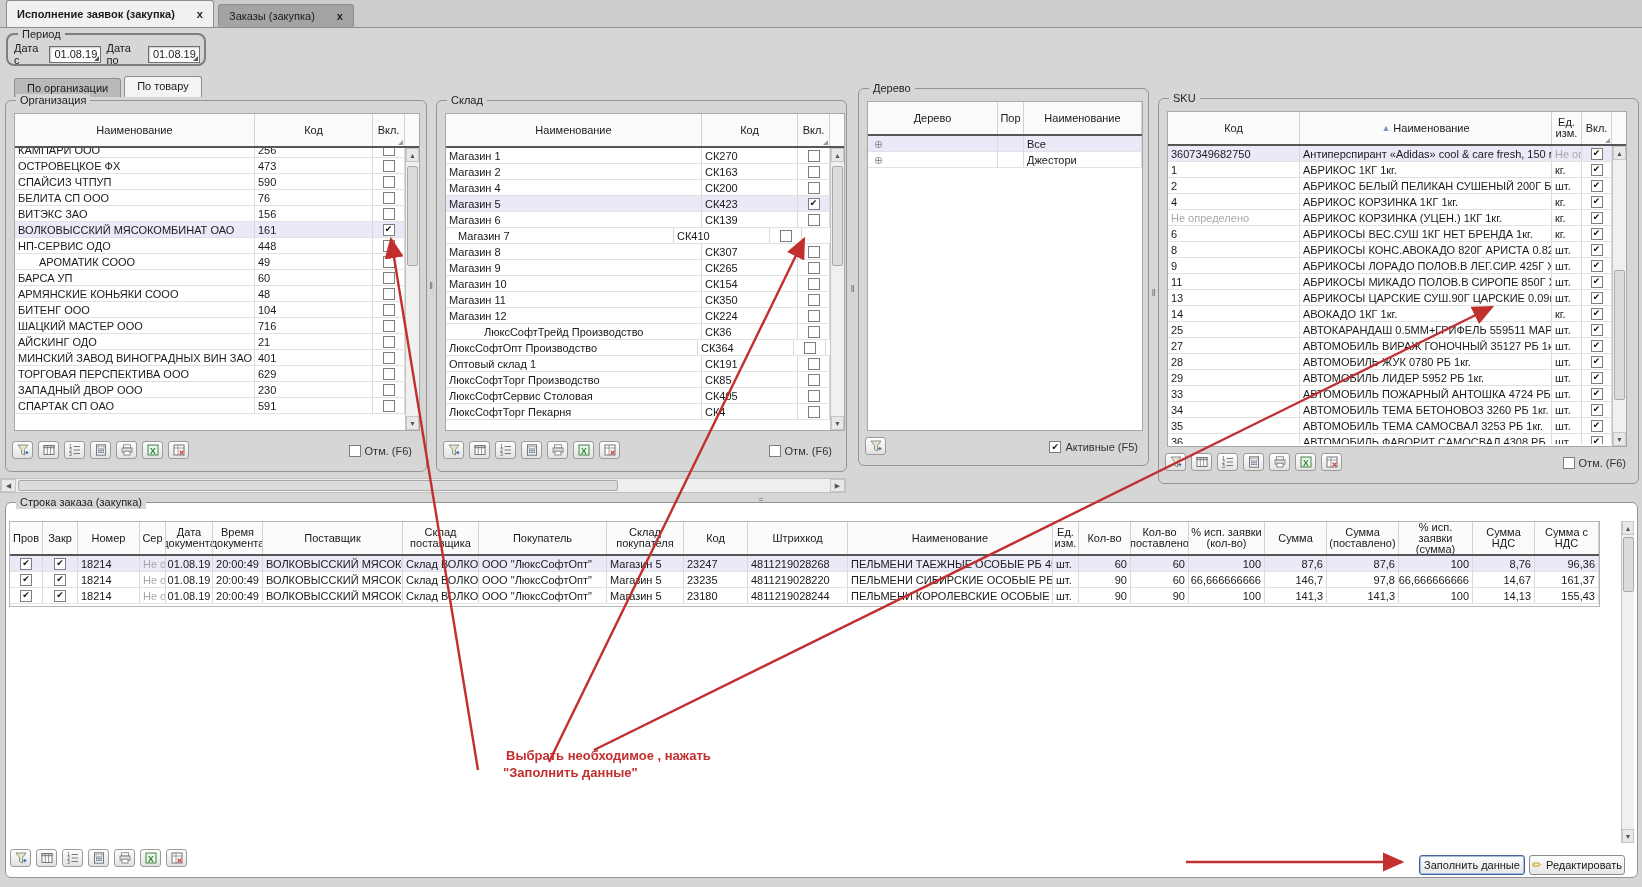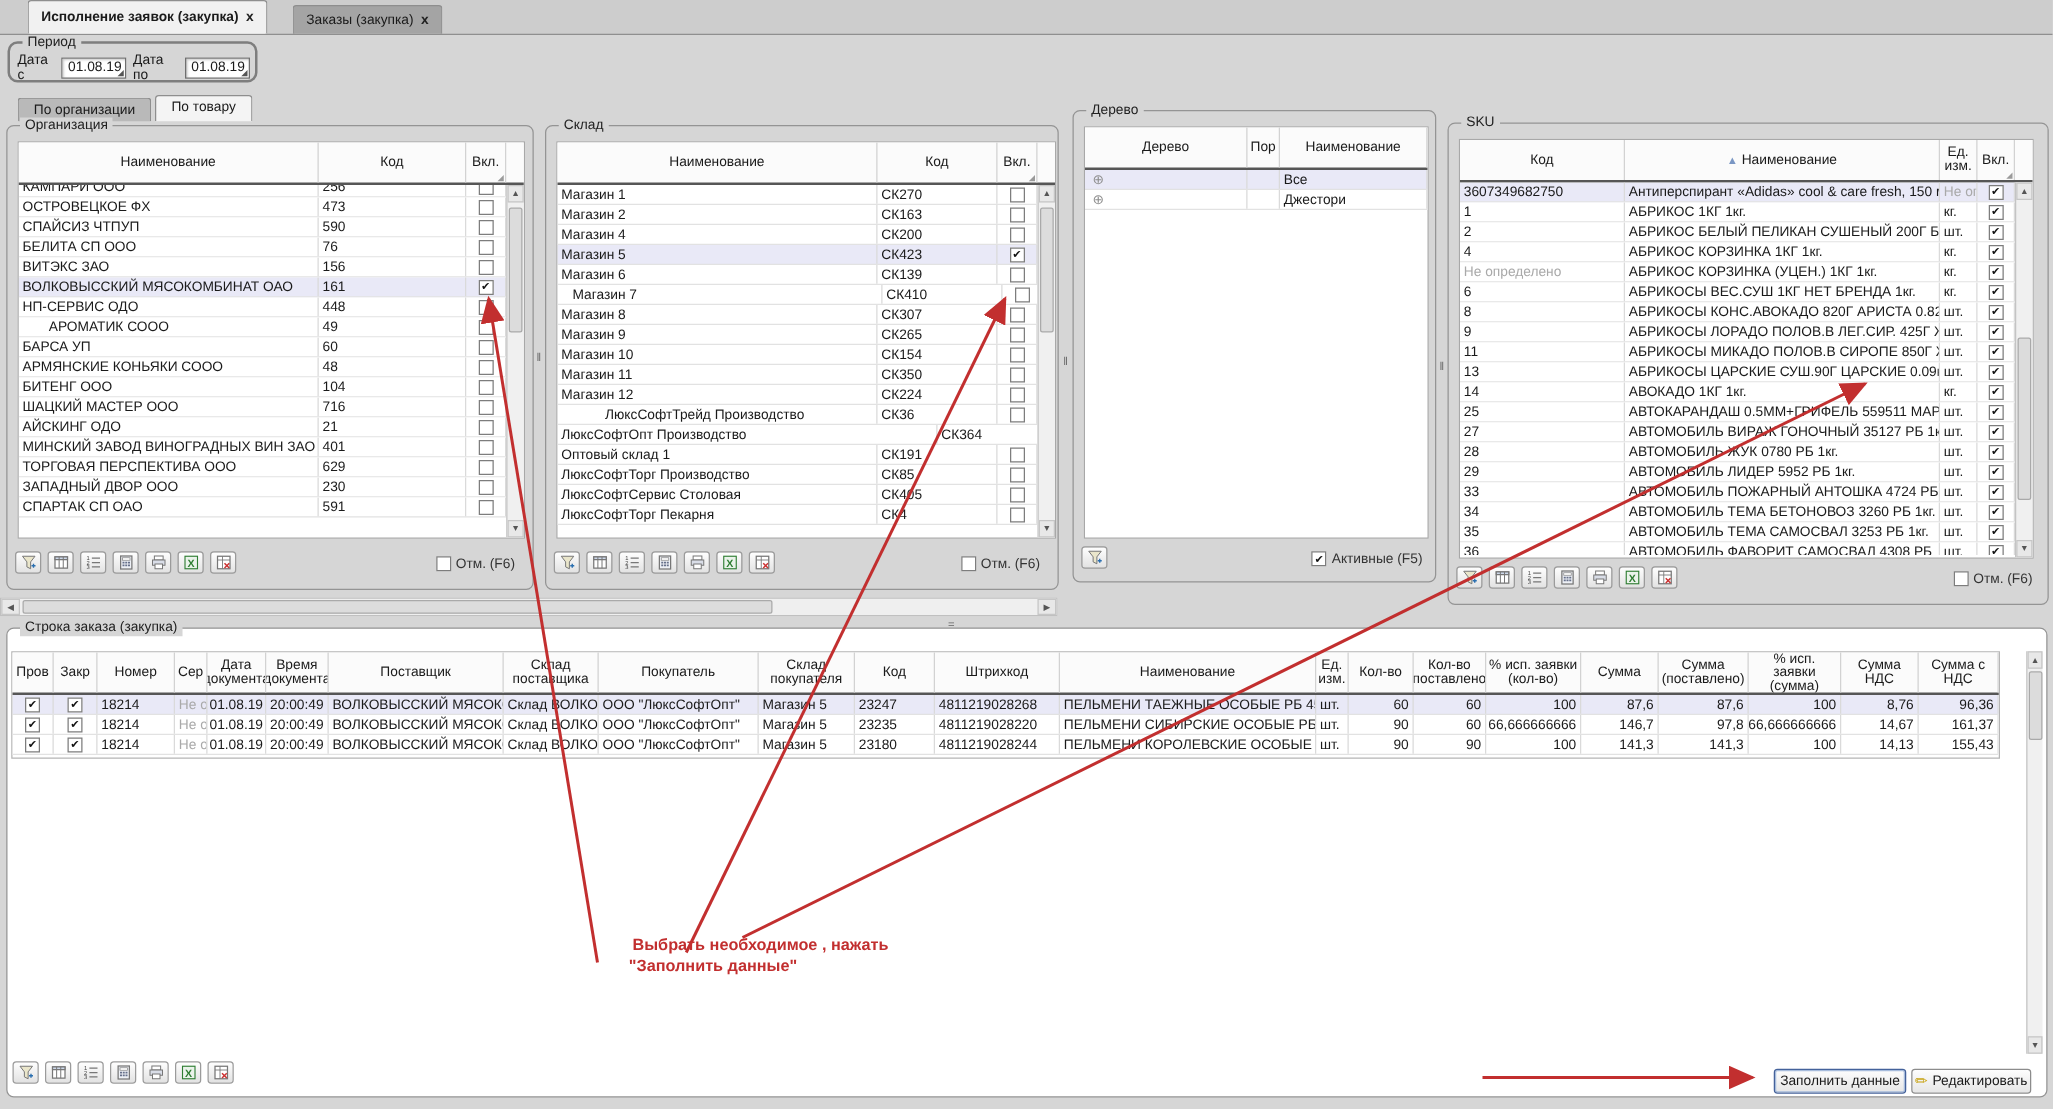--- a/index.html
+++ b/index.html
@@ -7,23 +7,23 @@
   body {
     position:relative; overflow:hidden;
     background:#d6d6d6; color:#1a1a1a;
     font-family:"Liberation Sans","DejaVu Sans",sans-serif; font-size:11px;
   }
 
   
   .tabbar { position:absolute; left:0; top:0; width:1642px; height:28px;
             background:#cdcdcd; border-bottom:1px solid #8f8f8f;
             display:flex; align-items:flex-end; padding-left:6px; }
-  .tab { display:inline-flex; align-items:center; gap:6px; padding:0 10px;
+  .tab { display:inline-flex; align-items:center; gap:22px; padding:0 10px;
          border:1px solid #8e8e8e; border-bottom:none; border-radius:3px 3px 0 0;
-         background:#a4a4a4; margin-right:4px; height:23px; white-space:nowrap;margin-left:16px; }
+         background:#a4a4a4; margin-right:4px; height:23px; white-space:nowrap; }
   .tab.active { background:#f1f1f1; font-weight:bold; height:27px; }
   .tab .x { font-weight:bold; color:#222; font-size:11px; line-height:10px; }
 
   
   .groupbox { position:absolute; border:1px solid #949494; border-radius:6px; }
   .legend { position:absolute; top:-7px; left:10px; background:#d6d6d6;
             padding:0 4px; line-height:13px; color:#222; }
 
   
   .period-row { position:absolute; left:6px; top:7px; right:4px;
@@ -393,21 +393,21 @@
           </div>
         </div>
         <div class="grow">
           <div class="gcell" style="width: 256px;">Магазин 6</div>
           <div class="gcell" style="width: 96px;">СК139</div>
           <div class="gcell ac" style="width: 32px;">
             <span class="cb"></span>
           </div>
         </div>
         <div class="grow">
-          <div class="gcell" style="width: 260px; padding-left: 12px;">Магазин 7</div>
+          <div class="gcell" style="width: 228px; padding-left: 12px;">Магазин 7</div>
           <div class="gcell" style="width: 96px;">СК410</div>
           <div class="gcell ac" style="width: 32px;">
             <span class="cb"></span>
           </div>
         </div>
         <div class="grow">
           <div class="gcell" style="width: 256px;">Магазин 8</div>
           <div class="gcell" style="width: 96px;">СК307</div>
           <div class="gcell ac" style="width: 32px;">
             <span class="cb"></span>
@@ -442,21 +442,21 @@
           </div>
         </div>
         <div class="grow">
           <div class="gcell" style="width: 256px; padding-left: 38px;">ЛюксСофтТрейд Производство</div>
           <div class="gcell" style="width: 96px;">СК36</div>
           <div class="gcell ac" style="width: 32px;">
             <span class="cb"></span>
           </div>
         </div>
         <div class="grow">
-          <div class="gcell" style="width: 304px;">ЛюксСофтОпт Производство</div>
+          <div class="gcell" style="width: 252px;">ЛюксСофтОпт Производство</div>
           <div class="gcell" style="width: 96px;">СК364</div>
           <div class="gcell ac" style="width: 32px;">
             <span class="cb"></span>
           </div>
         </div>
         <div class="grow">
           <div class="gcell" style="width: 256px;">Оптовый склад 1</div>
           <div class="gcell" style="width: 96px;">СК191</div>
           <div class="gcell ac" style="width: 32px;">
             <span class="cb"></span>

